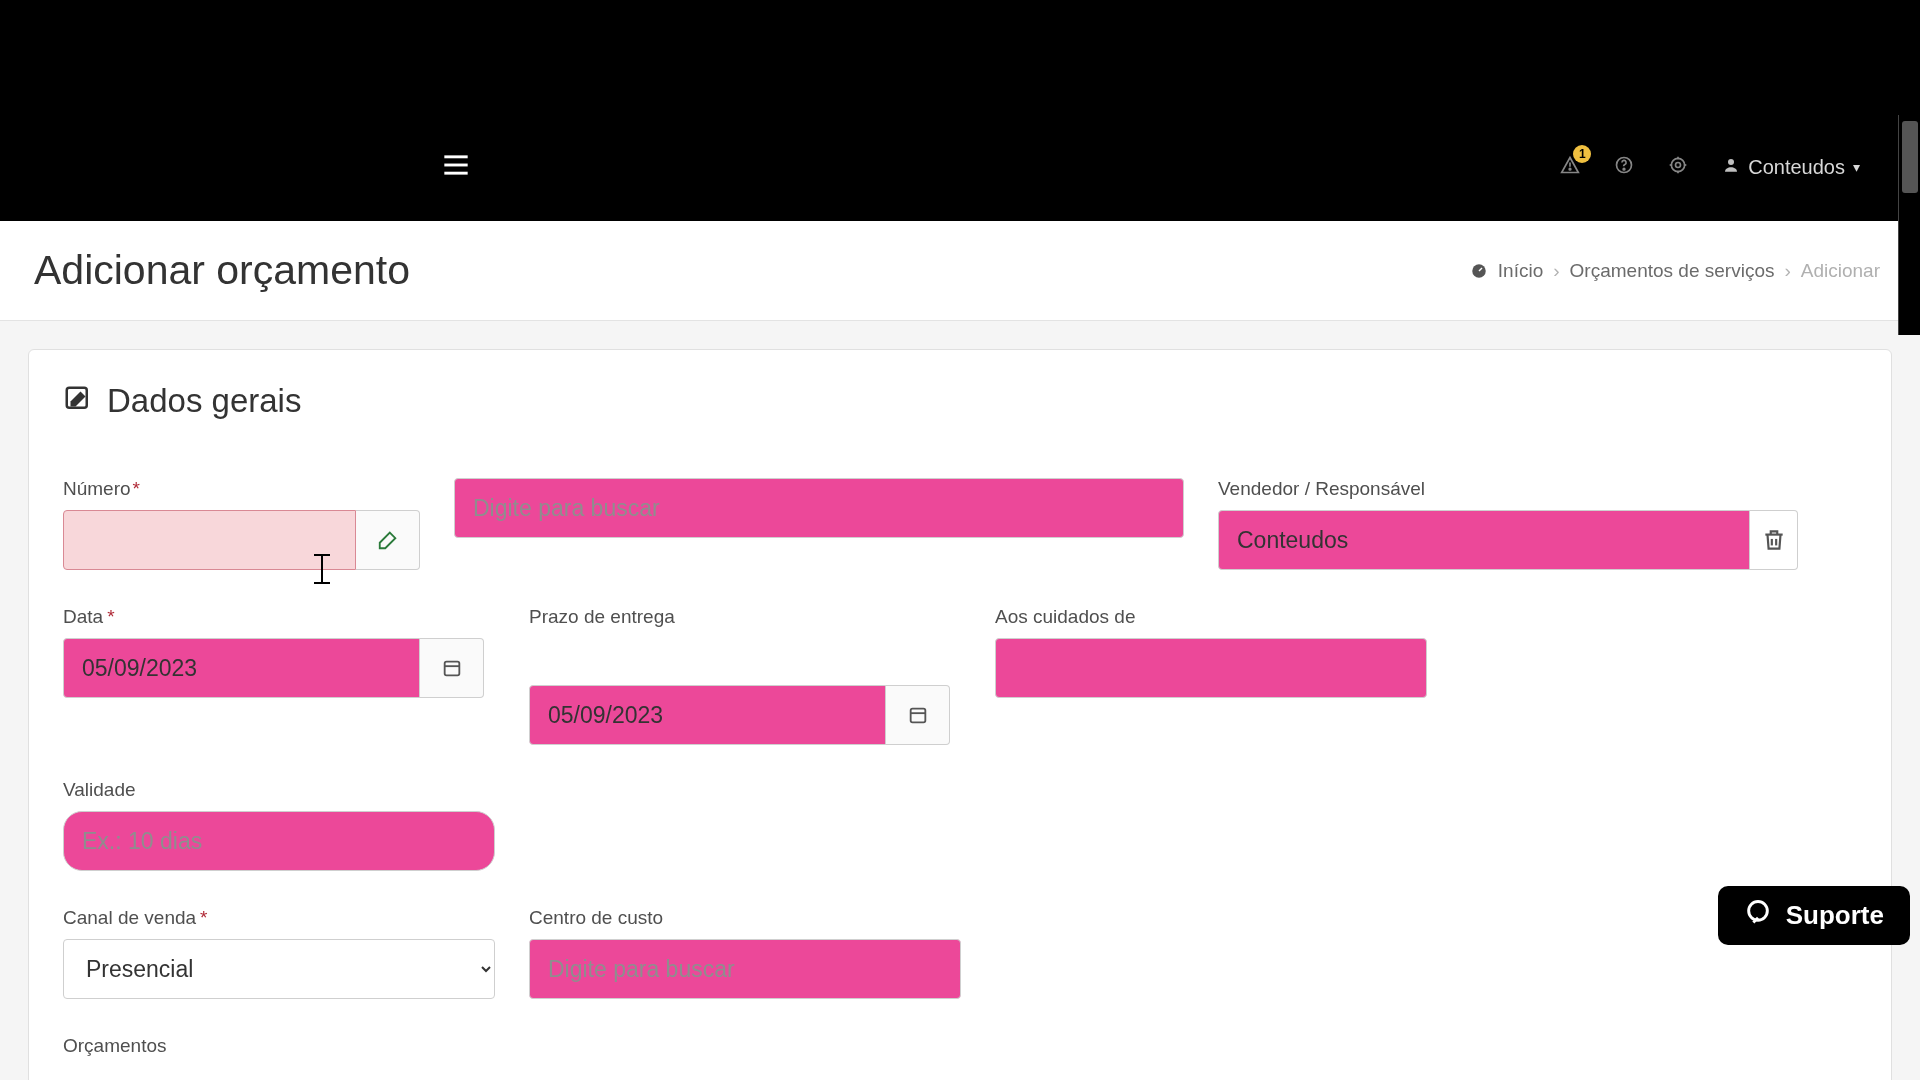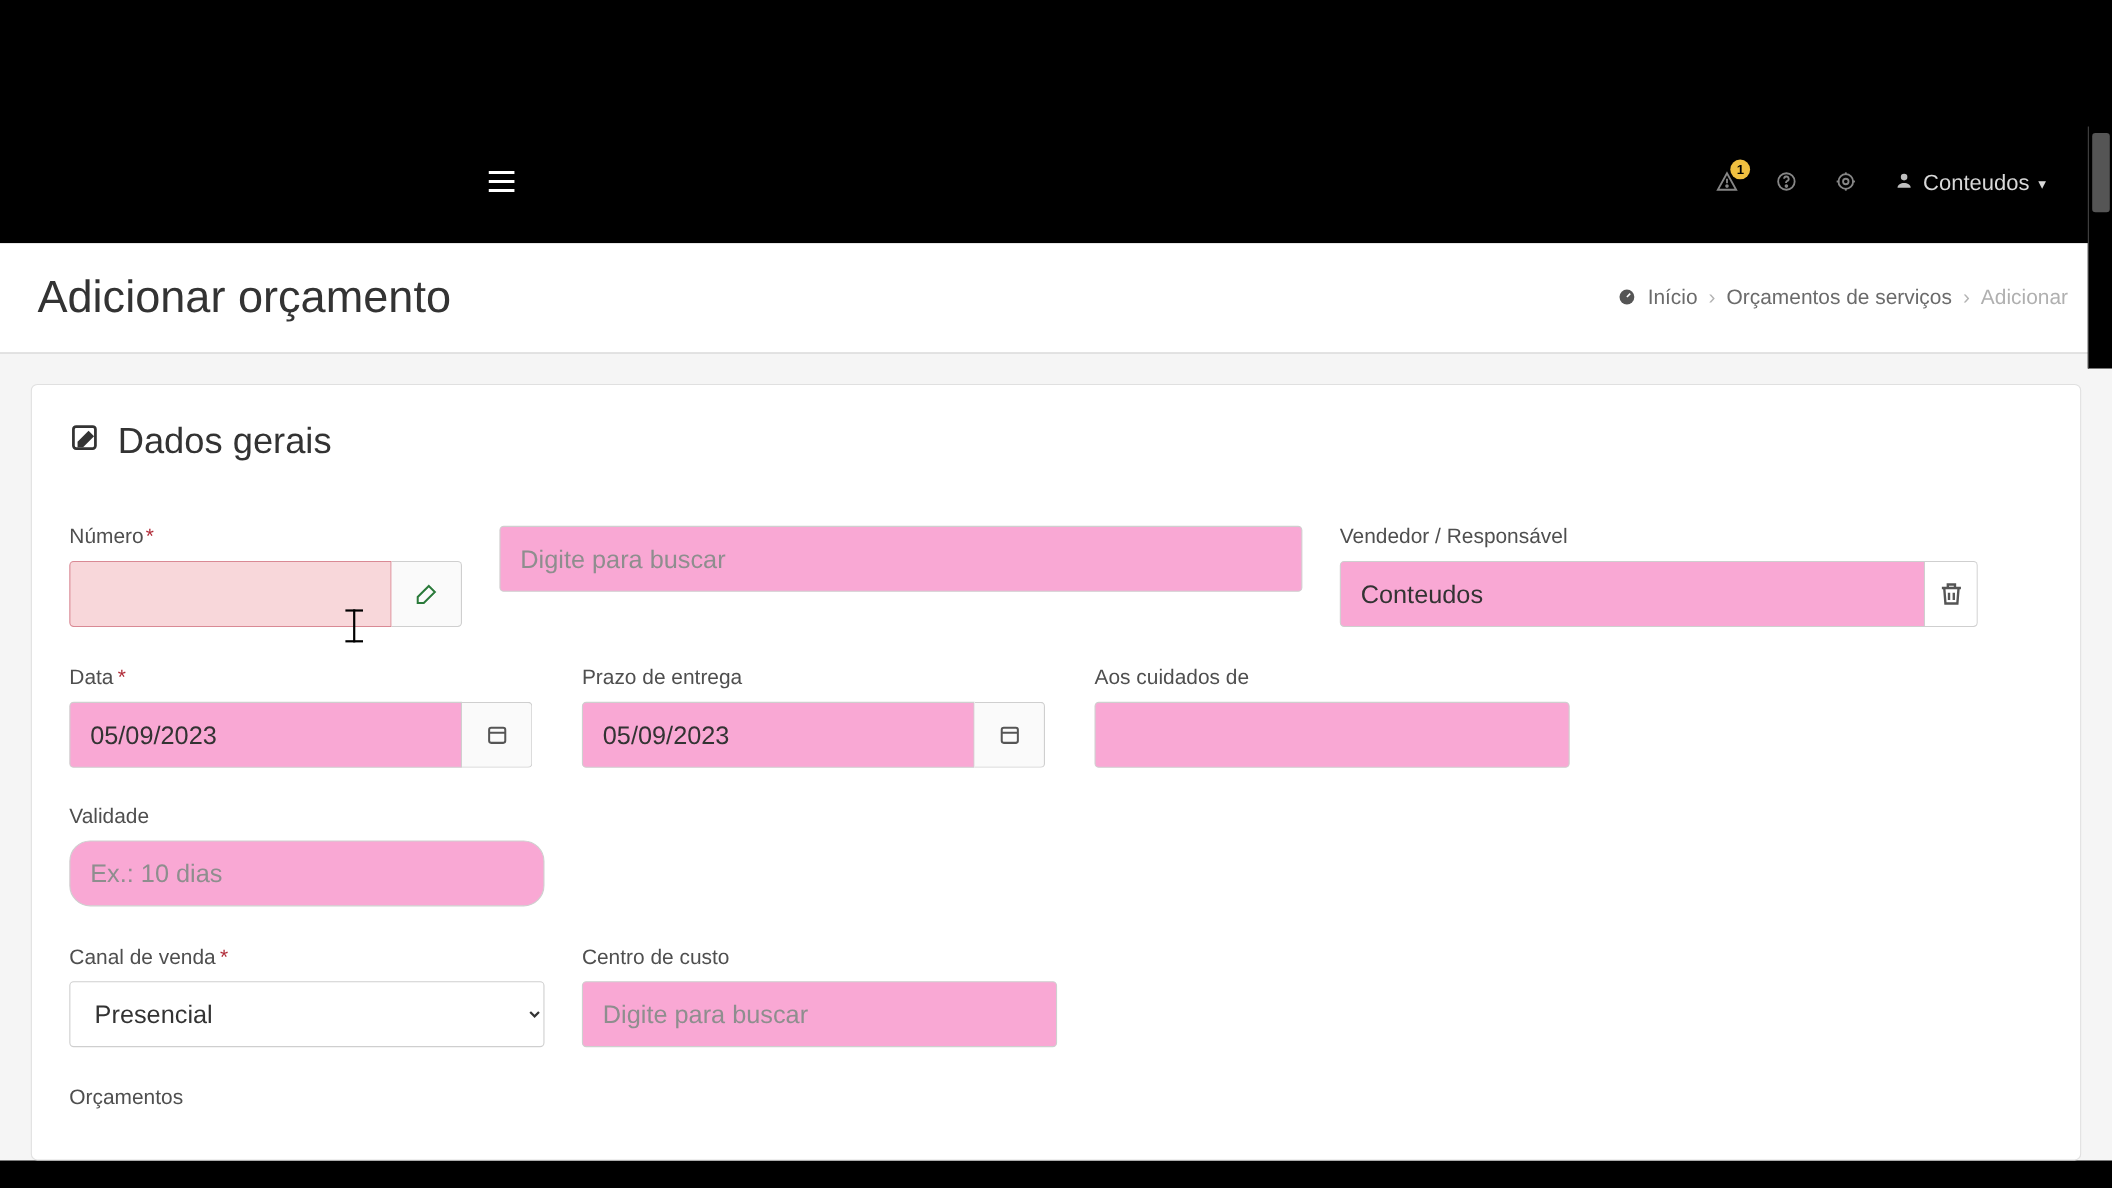--- a/index.html
+++ b/index.html
@@ -114,21 +114,21 @@
 
   
   .ig { display:flex; }
   .txt {
     height:60px;
     border:1px solid #cfcfcf;
     border-radius:4px;
     padding:0 18px;
     font-size:23px;
     color:#333;
-    background:#f9a8d4;
+    background:#ec4899;
     outline:none;
   }
   .txt::placeholder{color:#8e8e8e;}
   .sel {
     height:60px;
     border:1px solid #cfcfcf;
     border-radius:4px;
     padding:0 18px;
     font-size:23px;
     color:#333;
@@ -163,21 +163,21 @@
   }
   .left-flat { border-top-right-radius:0; border-bottom-right-radius:0; }
 
   
   .w-num { width: 357px; }
   .w-num-in { width: 293px; }
   .w-cli { width: 730px; }
   .w-ven-in { width: 532px; }
   .w-date { width: 432px; }
   .w-date-in { width: 357px; }
-  .w-prazo { width: 432px; }
+  .w-prazo { width: 432px; gap: 47px; }
   .w-prazo-in { width: 357px; }
   .w-aos { width: 432px; }
   .w-val { width: 432px; }
   .w-canal { width: 432px; }
   .w-cc { width: 432px; }
 
   
   .support {
     position:absolute;
     right: 10px;
@@ -412,13 +412,22 @@
   </div>
 
   <div class="vscroll">
     <div class="thumb"></div>
   </div>
 
   <div class="caret-ibeam">
       <span></span>
     </div>
 
+  <div class="support">
+    <span>
+      <svg viewBox="0 0 24 24" fill="none" stroke="#fff" stroke-width="2.5">
+          <circle cx="12" cy="11" r="8"></circle>
+          <path d="M8 21l4-4"></path>
+        </svg>
+    </span>
+    <span>Suporte</span>
+  </div>
 </div>
 
 </body></html>

